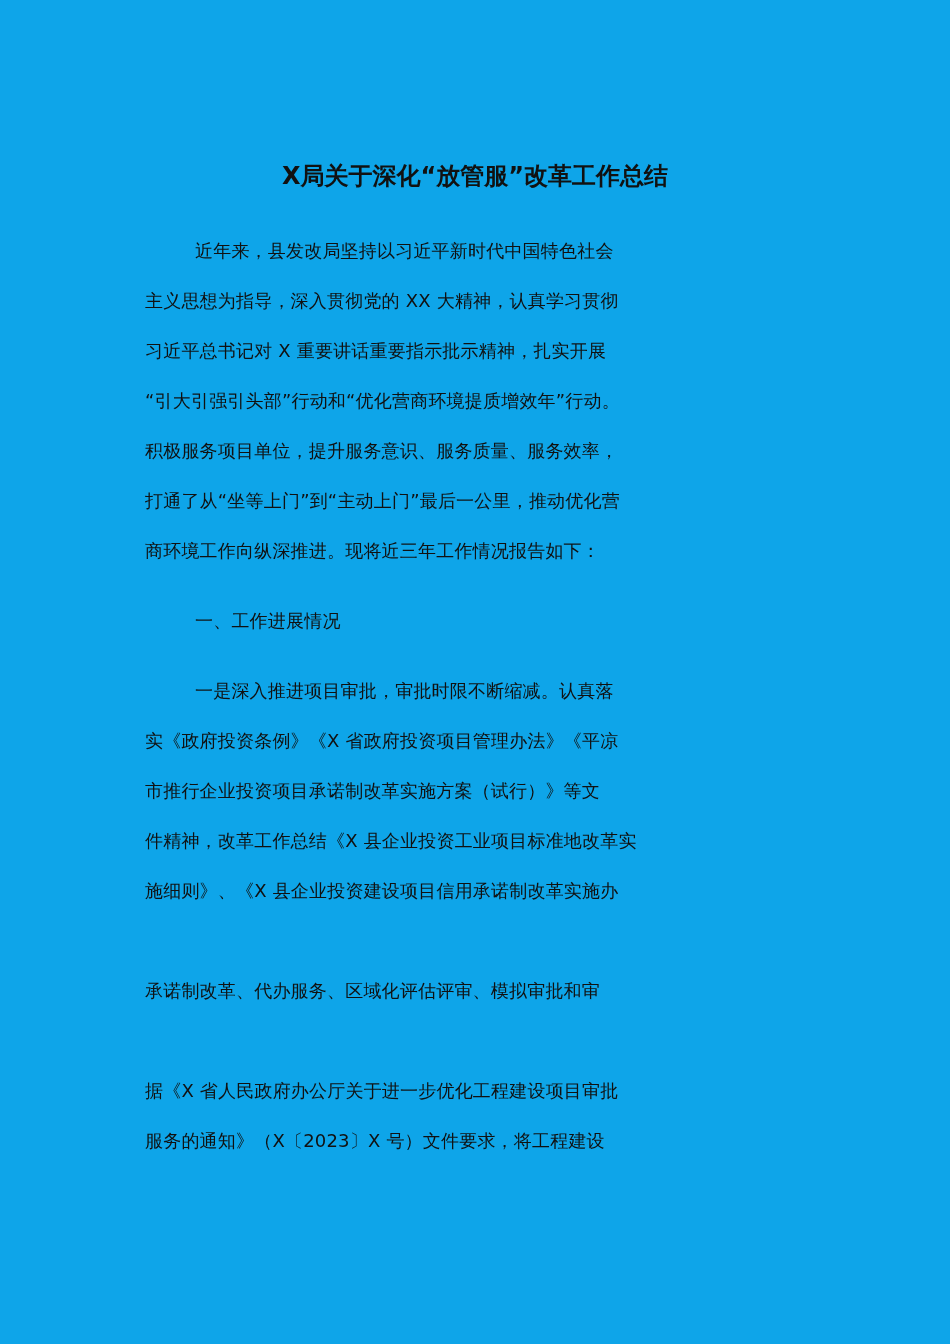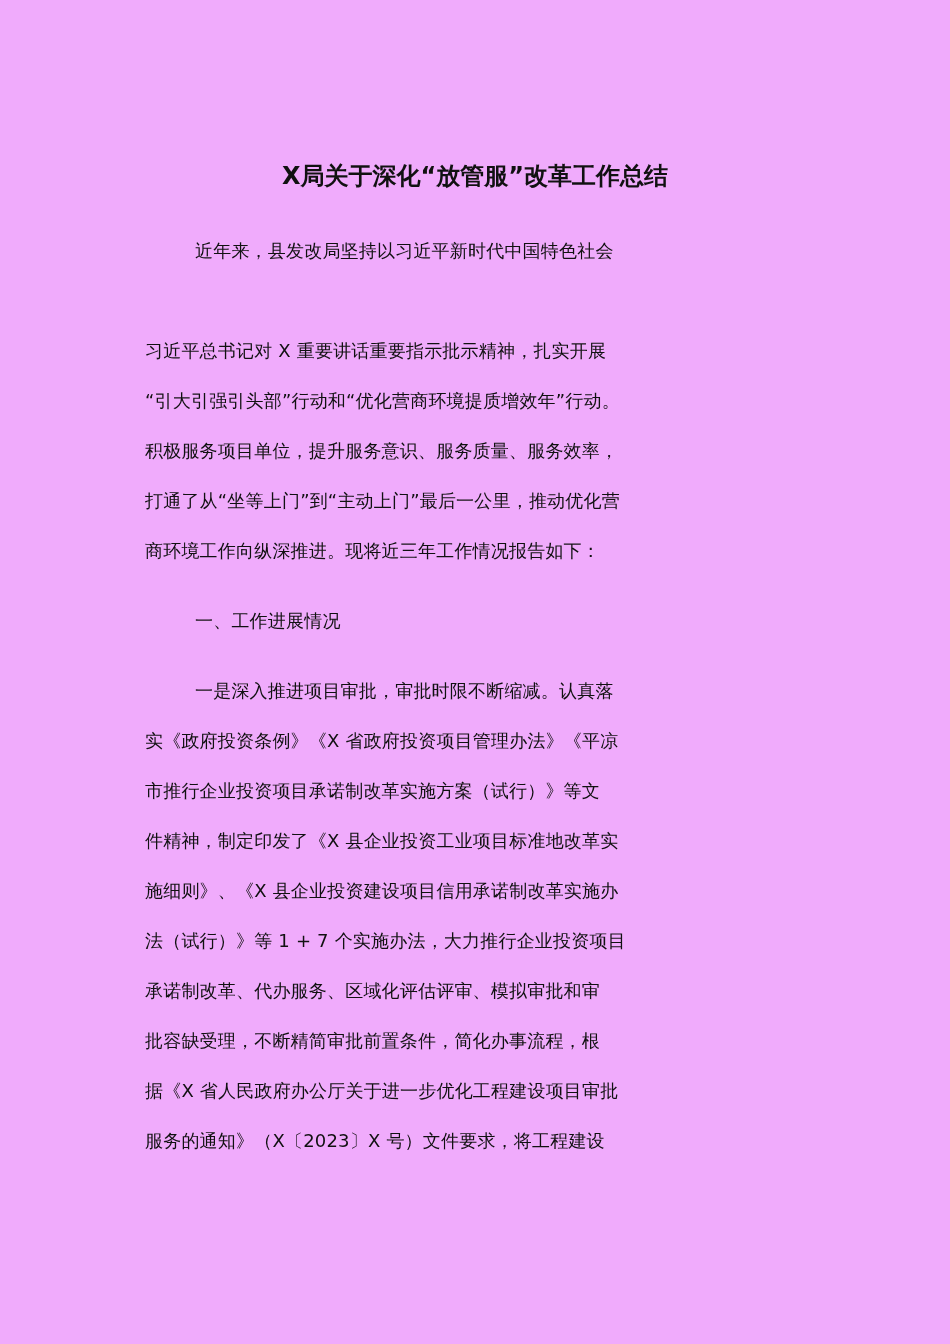--- a/index.html
+++ b/index.html
@@ -1,45 +1,44 @@
 <!DOCTYPE html>
 <html><head>
 <meta charset="utf-8">
 <style>
   html, body { margin: 0; padding: 0; background: #ffffff; }
   body { width: 950px; height: 1344px; position: relative; overflow: hidden;
          font-family: "DejaVu Sans", sans-serif; color: #111111; }
-  .page { position: absolute; left: 0; top: 0; width: 950px; height: 1344px; background: #f0abfc; }
+  .page { position: absolute; left: 0; top: 0; width: 950px; height: 1344px; background: #0ea5e9; }
   .title { position: absolute; left: 0; width: 950px; top: 158px; text-align: center;
            font-size: 24px; font-weight: bold; line-height: 36px; letter-spacing: 0px; }
   .line { position: absolute; left: 145px; font-size: 18px; line-height: 36px;
           white-space: nowrap; letter-spacing: 0.2px; }
   .indent { left: 195px; }
   .bold { font-weight: normal; }
 </style>
 </head>
 <body>
 
 <div class="page">
   <div class="title">X局关于深化“放管服”改革工作总结</div>
 
   <div class="line indent" style="top:233px">近年来，县发改局坚持以习近平新时代中国特色社会</div>
+  <div class="line" style="top:283px">主义思想为指导，深入贯彻党的 XX 大精神，认真学习贯彻</div>
   <div class="line" style="top:333px">习近平总书记对 X 重要讲话重要指示批示精神，扎实开展</div>
   <div class="line" style="top:383px">“引大引强引头部”行动和“优化营商环境提质增效年”行动。</div>
   <div class="line" style="top:433px">积极服务项目单位，提升服务意识、服务质量、服务效率，</div>
   <div class="line" style="top:483px">打通了从“坐等上门”到“主动上门”最后一公里，推动优化营</div>
   <div class="line" style="top:533px">商环境工作向纵深推进。现将近三年工作情况报告如下：</div>
 
   <div class="line indent" style="top:603px">一、工作进展情况</div>
 
   <div class="line indent" style="top:673px">
     <span class="bold">一是</span><span>深入推进项目审批，审批时限不断缩减。认真落</span>
   </div>
   <div class="line" style="top:723px">实《政府投资条例》《X 省政府投资项目管理办法》《平凉</div>
   <div class="line" style="top:773px">市推行企业投资项目承诺制改革实施方案（试行）》等文</div>
-  <div class="line" style="top:823px">件精神，制定印发了《X 县企业投资工业项目标准地改革实</div>
+  <div class="line" style="top:823px">件精神，改革工作总结《X 县企业投资工业项目标准地改革实</div>
   <div class="line" style="top:873px">施细则》、《X 县企业投资建设项目信用承诺制改革实施办</div>
-  <div class="line" style="top:923px">法（试行）》等 1 + 7 个实施办法，大力推行企业投资项目</div>
   <div class="line" style="top:973px">承诺制改革、代办服务、区域化评估评审、模拟审批和审</div>
-  <div class="line" style="top:1023px">批容缺受理，不断精简审批前置条件，简化办事流程，根</div>
   <div class="line" style="top:1073px">据《X 省人民政府办公厅关于进一步优化工程建设项目审批</div>
   <div class="line" style="top:1123px">服务的通知》（X〔2023〕X 号）文件要求，将工程建设</div>
 </div>
 
 </body></html>

